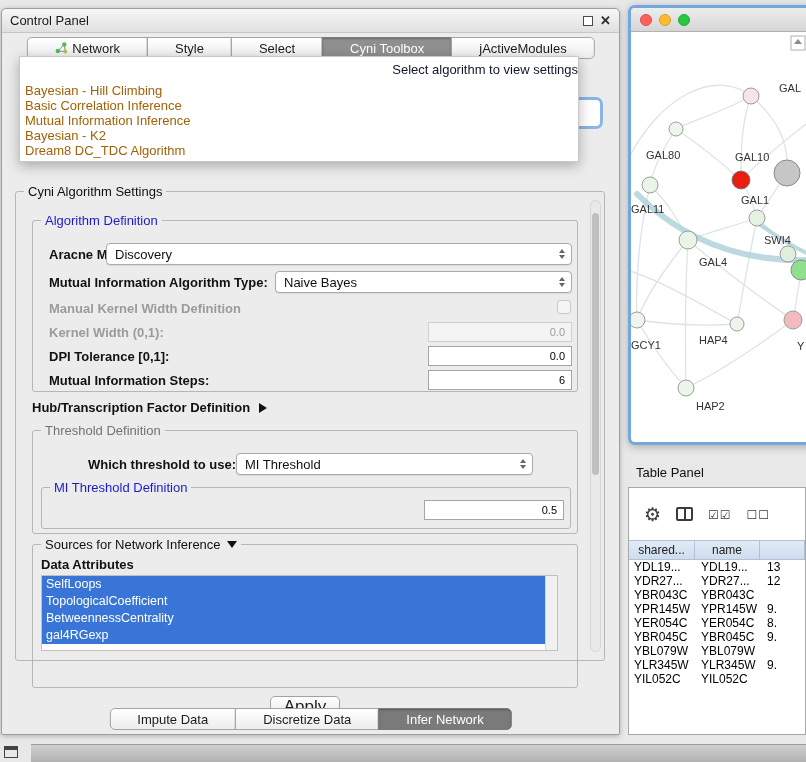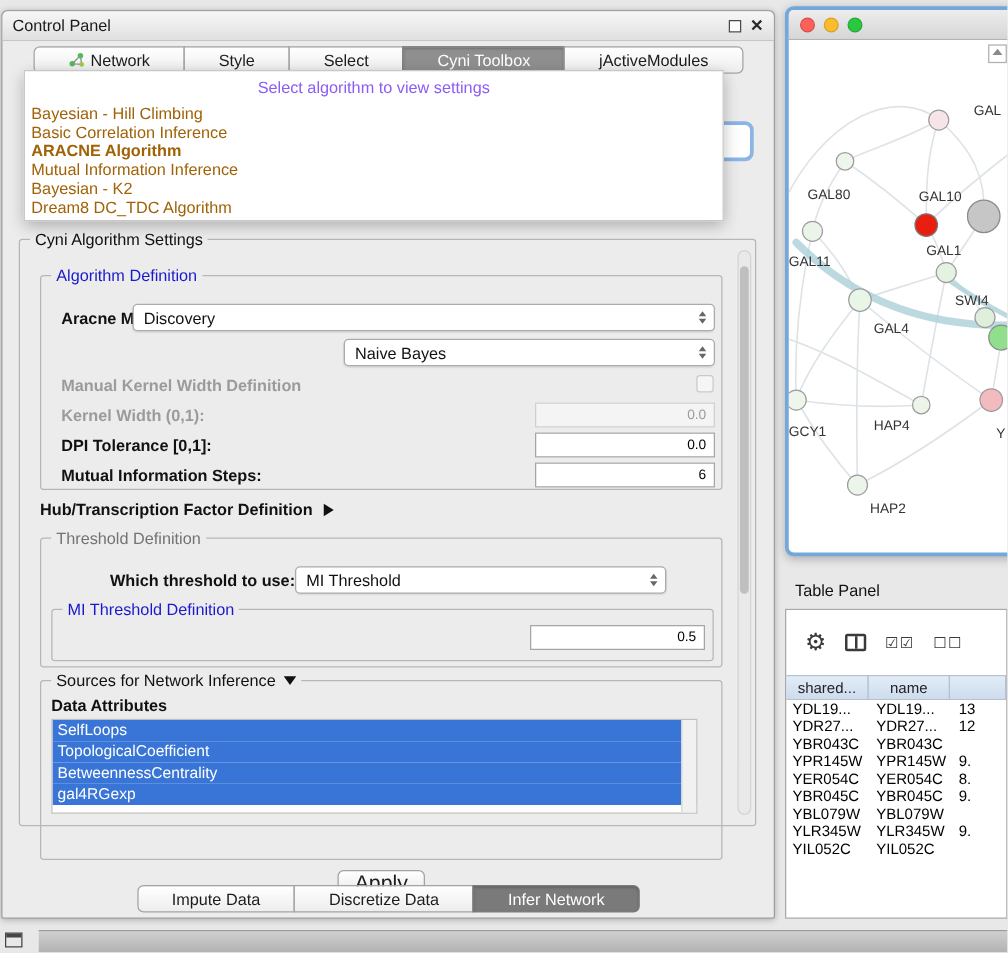--- a/index.html
+++ b/index.html
@@ -30,21 +30,21 @@
   .seg:last-child { border-radius:0 5px 5px 0; }
   .seg.active { background:#8f8f8f; color:#fff; border-color:#7c7c7c;
                 box-shadow:inset 0 1px 2px rgba(0,0,0,.25); }
   .bottom-tabs .seg.active { background:#7a7a7a; }
   .tabicon { display:inline-flex; }
 
   
   .popup { position:absolute; left:17px; top:47px; width:560px; z-index:6;
            background:#ffffff; border:1px solid #c8c8c8;
            box-shadow:0 4px 12px rgba(0,0,0,.28); padding-bottom:3px; }
-  .popup-placeholder { text-align:center; color:#8b5cf6; font-size:13px; padding:5px 0 6px; }
+  .popup-placeholder { text-align:right; color:#0f172a; font-size:13px; padding:5px 0 6px; }
   .popup-item { font-size:13px; height:15px; line-height:15px; padding:0 5px; color:#a16207; }
   .popup-item.selected { font-weight:bold; }
 
   
   .focus-fragment { position:absolute; left:557px; top:88px; width:44px; height:32px;
                     background:#fff; border:3px solid #8ab5e4; border-radius:7px; z-index:1; }
 
   
   .groupbox { position:absolute; border:1px solid #b6b6b6; border-radius:3px; }
   .gb-title { position:absolute; top:-8px; left:8px; background:#ececec; padding:0 4px;
@@ -176,21 +176,20 @@
         </div>
       </div>
 
     <div class="focus-fragment"></div>
 
     <div class="popup">
       <div class="popup-placeholder">Select algorithm to view settings</div>
       <div>
           <div class="popup-item">Bayesian - Hill Climbing</div>
           <div class="popup-item">Basic Correlation Inference</div>
-          <div class="popup-item selected">ARACNE Algorithm</div>
           <div class="popup-item">Mutual Information Inference</div>
           <div class="popup-item">Bayesian - K2</div>
           <div class="popup-item">Dream8 DC_TDC Algorithm</div>
         </div>
     </div>
 
     <div class="groupbox settings">
       <span class="gb-title">Cyni Algorithm Settings</span>
 
       <div class="groupbox" style="left:16px; top:28px; width:546px; height:172px;">
@@ -198,20 +197,21 @@
 
         <span class="lbl" style="left:16px; top:26px;">Aracne Mode:</span>
         <div class="combo" style="left:73px; top:22px; width:466px;">
           <span>Discovery</span>
           <span class="combo-arrows">
               <i class="arr-up"></i>
               <i class="arr-dn"></i>
             </span>
         </div>
 
+        <span class="lbl" style="left:16px; top:54px;">Mutual Information Algorithm Type:</span>
         <div class="combo" style="left:242px; top:50px; width:297px;">
           <span>Naive Bayes</span>
           <span class="combo-arrows">
               <i class="arr-up"></i>
               <i class="arr-dn"></i>
             </span>
         </div>
 
         <span class="lbl disabled" style="left:16px; top:80px;">Manual Kernel Width Definition</span>
         <span class="checkbox" style="left:524px; top:79px;"></span>

